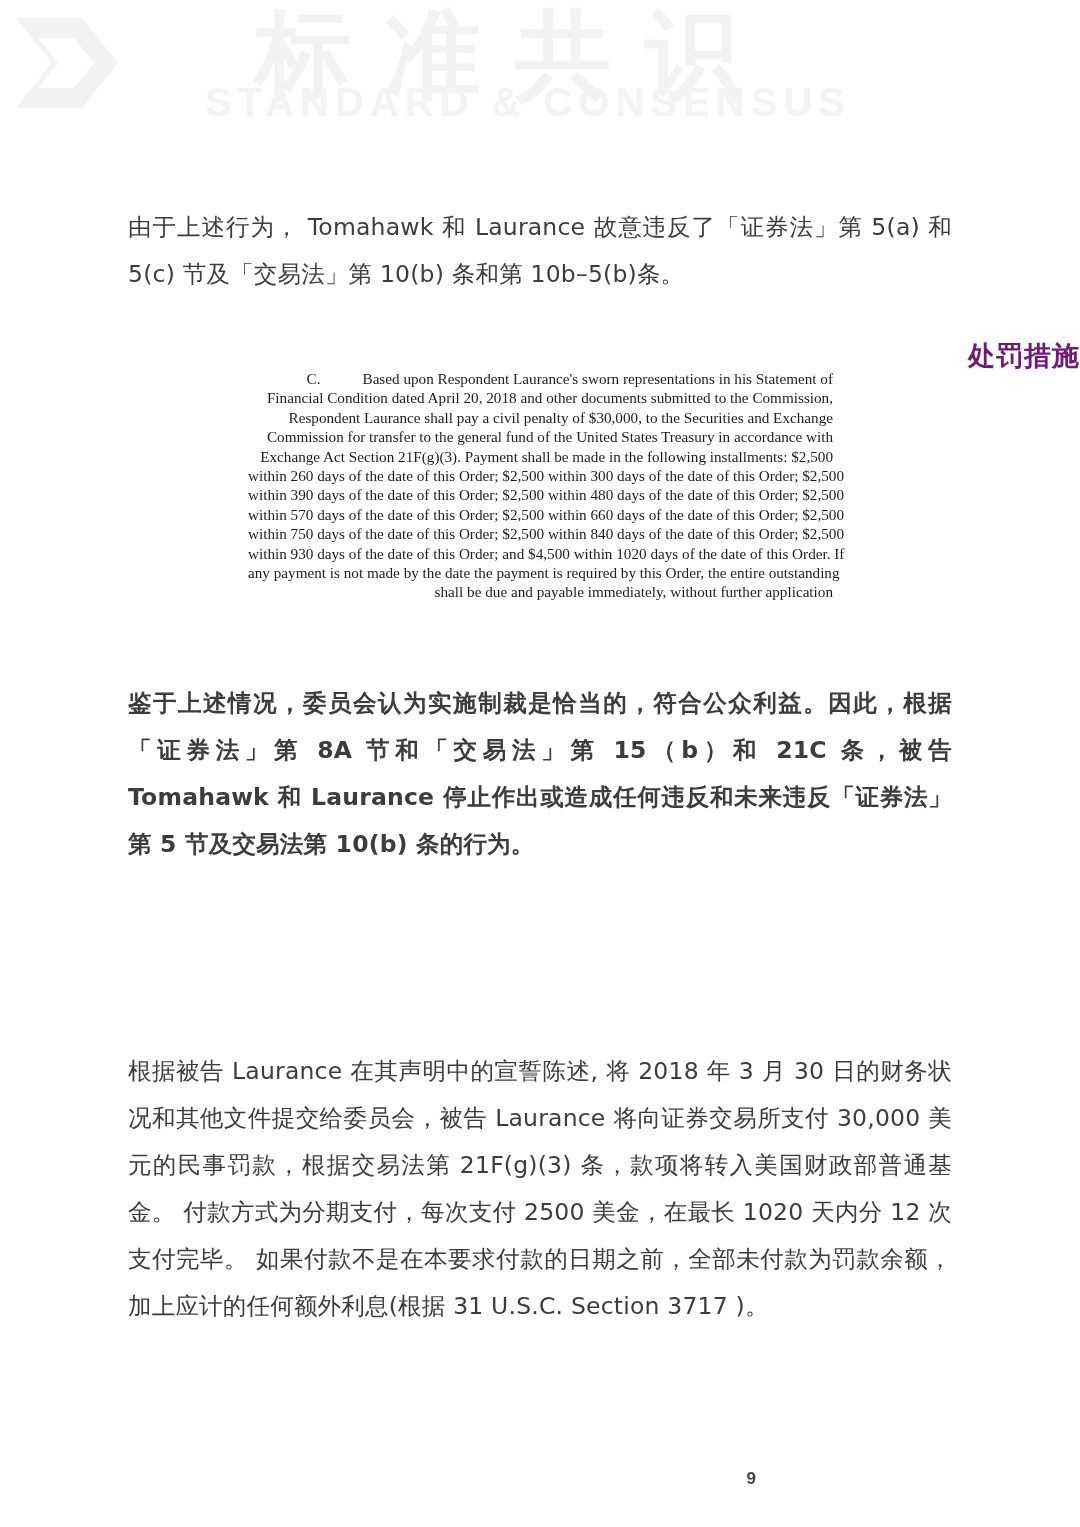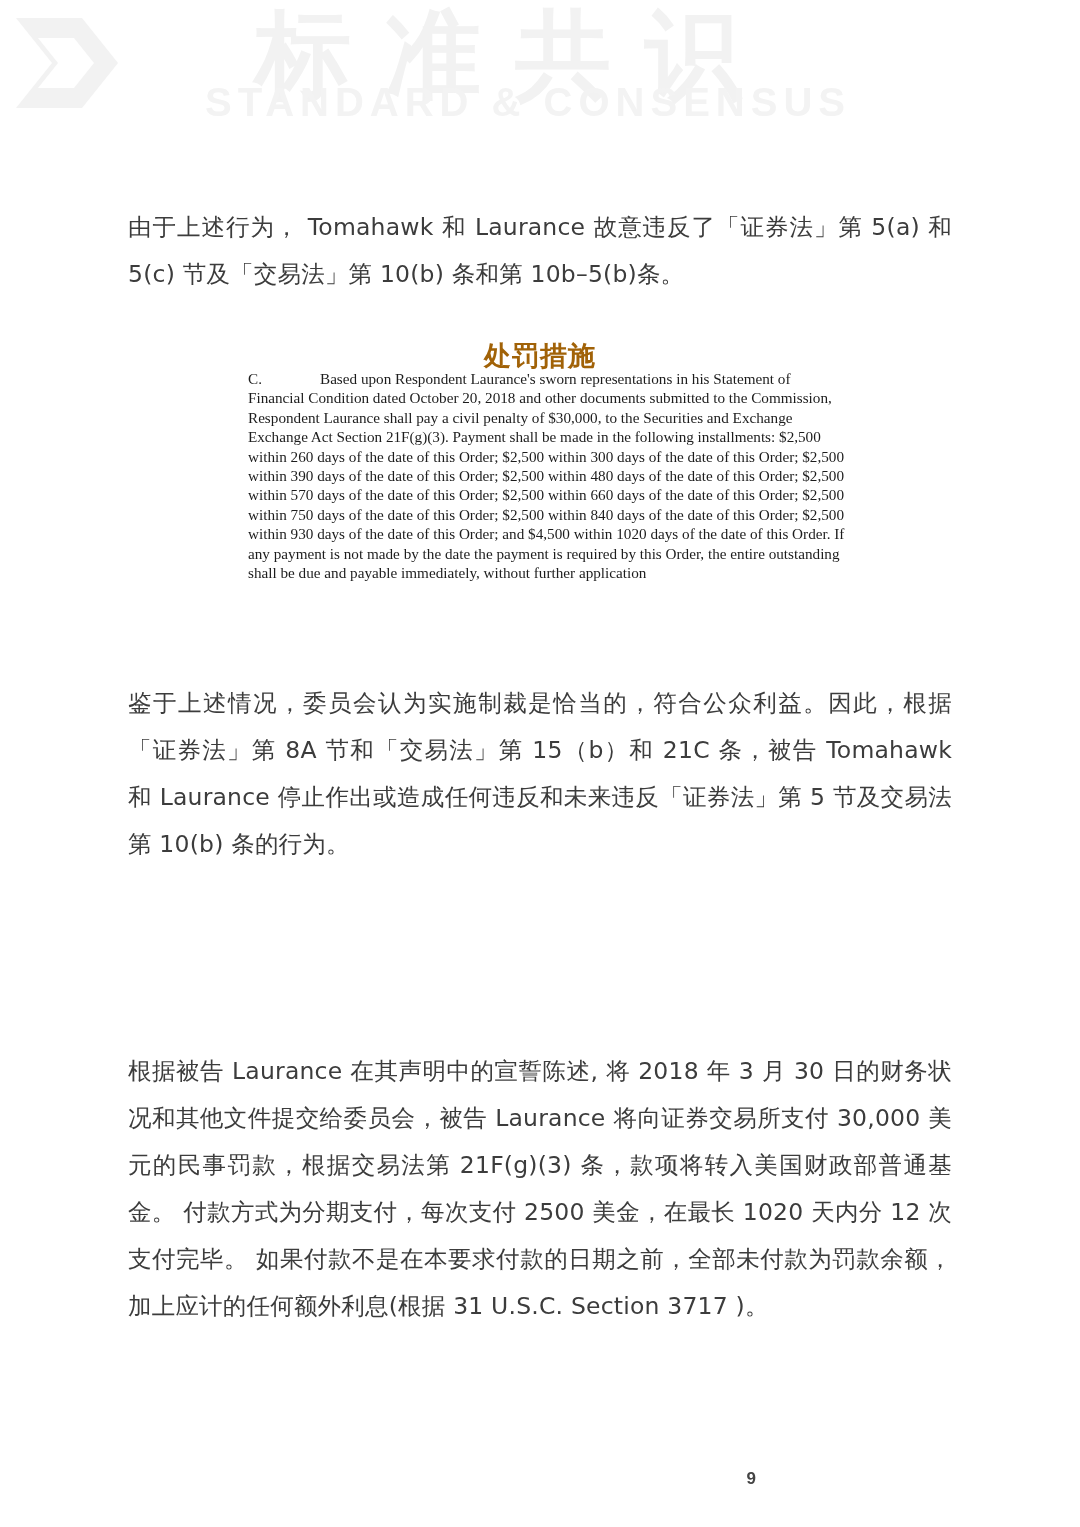--- a/index.html
+++ b/index.html
@@ -70,48 +70,48 @@
     left: 128px;
     width: 824px;
     font-size: 23.5px;
     line-height: 47px;
     color: #3c3c3c;
     letter-spacing: 0.2px;
     text-align: justify;
     font-family: "DejaVu Sans", "Liberation Sans", sans-serif;
   }
   .p1 { top: 136px; }
-  .p3 { top: 612px; }
+  .p3 { top: 612px; font-weight: bold; }
   .p4 { top: 845px; }
   .p5 { top: 980px; }
 
   .section-title {
     position: absolute;
     top: 272px;
     left: 0;
     width: 1080px;
-    text-align: center;
+    text-align: right;
     font-size: 27px;
     font-weight: 700;
-    color: #a16207;
+    color: #701a75;
     letter-spacing: 1px;
     font-family: "DejaVu Sans", "Liberation Sans", sans-serif;
   }
 
   
   .excerpt {
     position: absolute;
     top: 325px;
     left: 248px;
     width: 585px;
     font-family: "Liberation Serif", "DejaVu Serif", serif;
     font-size: 15.2px;
     line-height: 19.4px;
     color: #1c1c1c;
-    text-align: left;
+    text-align: right;
   }
   .excerpt .lead {
     display: inline-block;
     width: 30px;
   }
   .excerpt .ind {
     display: inline-block;
     width: 42px;
   }
   .excerpt-line { white-space: nowrap; }
@@ -141,22 +141,23 @@
 </div>
 
 <div class="page">
 
   <p class="para p1">由于上述行为， Tomahawk 和 Laurance 故意违反了「证券法」第 5(a) 和 5(c) 节及「交易法」第 10(b) 条和第 10b–5(b)条。</p>
 
   <h2 class="section-title">处罚措施</h2>
 
   <div class="excerpt">
     <div class="excerpt-line"><span class="lead">C.</span><span class="ind"></span><span>Based upon Respondent Laurance's sworn representations in his Statement of</span></div>
-    <div class="excerpt-line">Financial Condition dated October 20, 2018 and other documents submitted to the Commission,</div>
+    <div class="excerpt-line">Financial Condition dated April 20, 2018 and other documents submitted to the Commission,</div>
     <div class="excerpt-line">Respondent Laurance shall pay a civil penalty of $30,000, to the Securities and Exchange</div>
+    <div class="excerpt-line">Commission for transfer to the general fund of the United States Treasury in accordance with</div>
     <div class="excerpt-line">Exchange Act Section 21F(g)(3).  Payment shall be made in the following installments:  $2,500</div>
     <div class="excerpt-line">within 260 days of the date of this Order; $2,500 within 300 days of the date of this Order; $2,500</div>
     <div class="excerpt-line">within 390 days of the date of this Order; $2,500 within 480 days of the date of this Order; $2,500</div>
     <div class="excerpt-line">within 570 days of the date of this Order; $2,500 within 660 days of the date of this Order; $2,500</div>
     <div class="excerpt-line">within 750 days of the date of this Order; $2,500 within 840 days of the date of this Order; $2,500</div>
     <div class="excerpt-line">within 930 days of the date of this Order; and $4,500 within 1020 days of the date of this Order.  If</div>
     <div class="excerpt-line">any payment is not made by the date the payment is required by this Order, the entire outstanding</div>
     <div class="excerpt-line">shall be due and payable immediately, without further application</div>
   </div>
 

